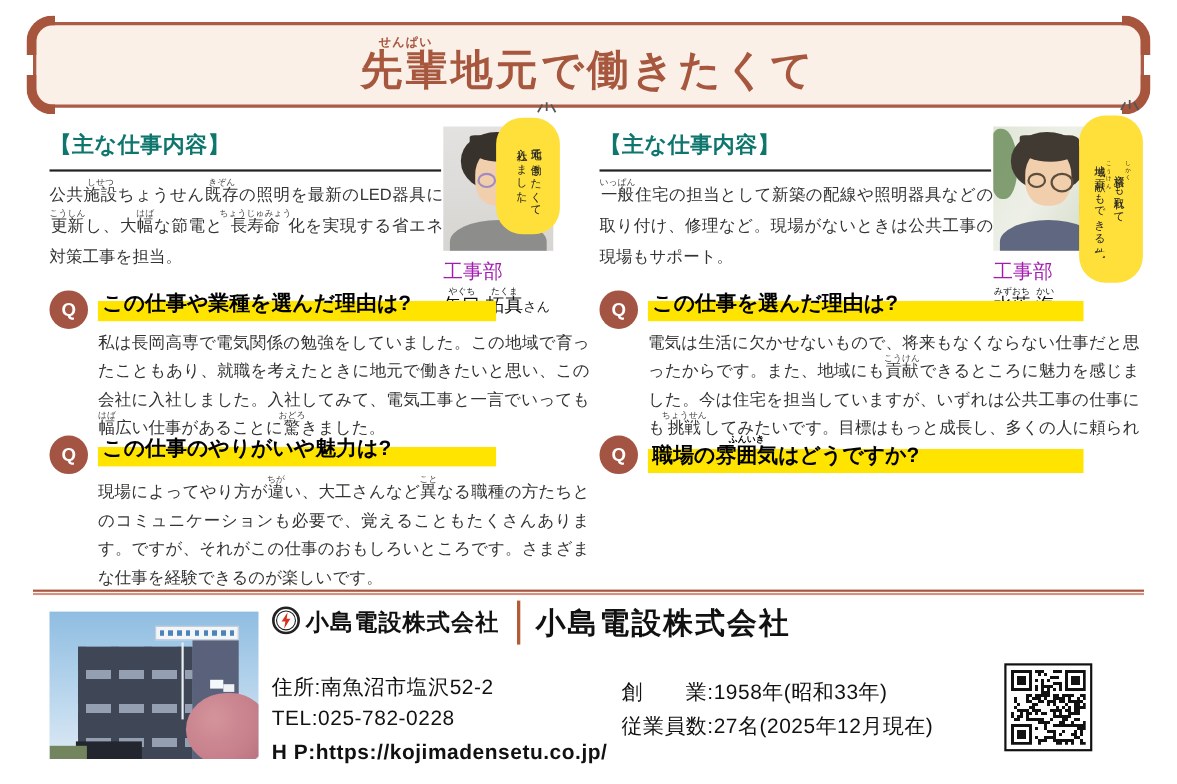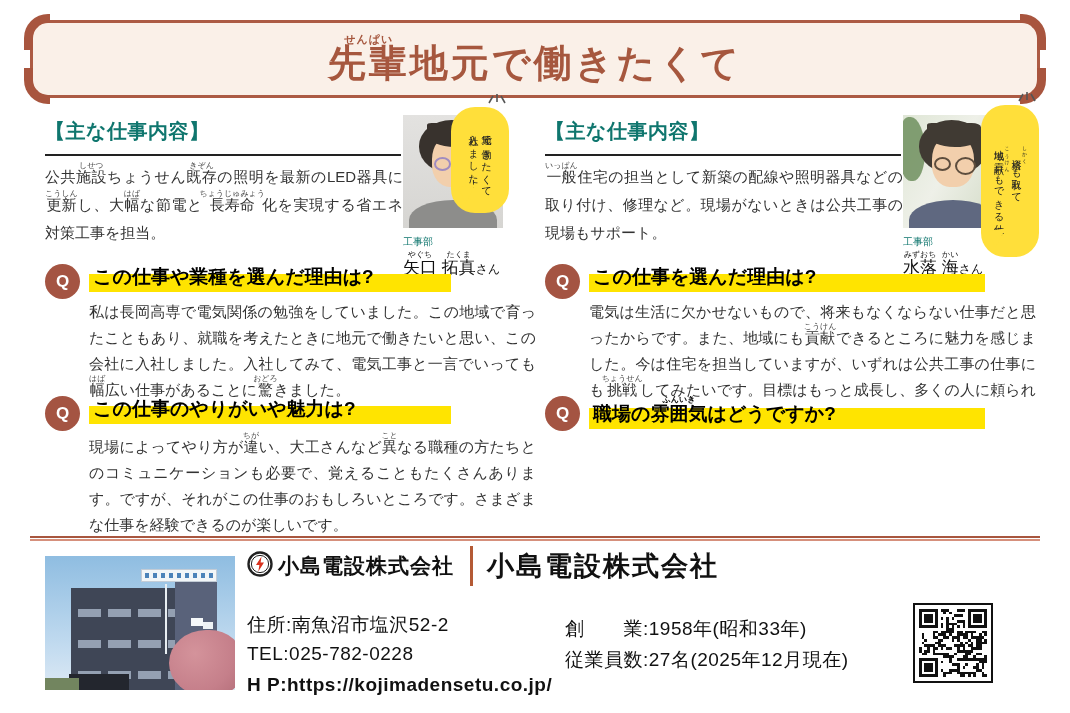--- a/index.html
+++ b/index.html
@@ -48,21 +48,21 @@
   .plant2{ position:absolute; left:78px; top:54px; width:22px; height:40px; background:#7a9a66; border-radius:55% 45% 50% 50%; opacity:.8; }
   .bubble { position:absolute; background:#ffdf3a; border-radius:24px; display:flex; }
   .bubble-a { left:48px; top:-8px;  width:58px; height:106px; }
   .bubble-b { left:78px; top:-10px; width:58px; height:152px; }
   .bubble::after { content:""; position:absolute; left:-4px; bottom:14px;
     border:11px solid transparent; border-right:14px solid #ffdf3a; transform:rotate(28deg); }
   .bubble-in { margin:auto; writing-mode:vertical-rl; text-orientation:upright;
     font-size:10px; line-height:13px; letter-spacing:1px; color:#222; font-weight:500; }
   .bubble-in rt { font-size:5px; }
   .sparkle { position:absolute; top:-16px; right:2px; }
-  .dept  { margin-top:7px; font-size:10px; color:#0f766e; }
+  .dept  { margin-top:7px; font-size:18px; color:#a21caf; }
   .pname { margin-top:1px; font-size:17px; color:#111; }
   .pname rt { font-size:8px; }
   
   .qa { position:absolute; left:0; display:flex; gap:9px; }
   .qa1 { top:151px; } .qa2 { top:283px; }
   .qbadge { flex:0 0 35px; width:35px; height:35px; border-radius:50%; background:#a45442;
     color:#fff; font-weight:bold; font-size:17px; display:flex; align-items:center; justify-content:center; margin-top:1px; }
   .question { font-size:19px; font-weight:bold; color:#000; line-height:24px; padding:2px 12px 3px 4px;
     white-space:nowrap; width:362px; background:linear-gradient(transparent 38%, #ffe400 38%); }
   .c1 .question { width:396px; }

